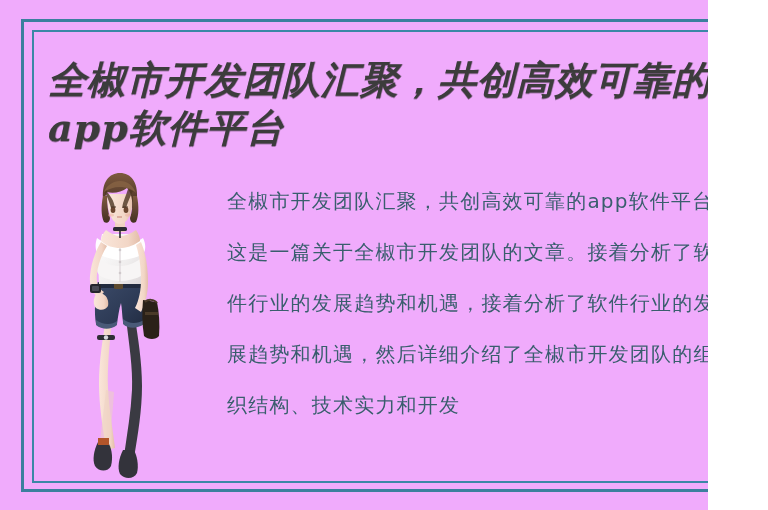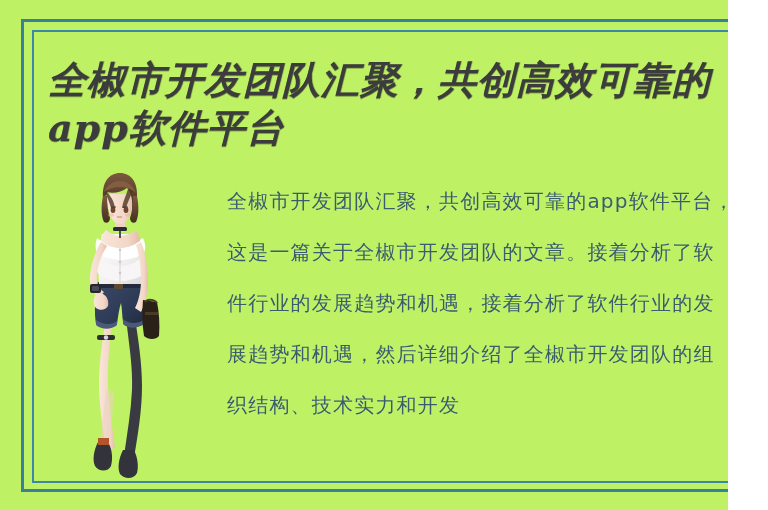--- a/index.html
+++ b/index.html
@@ -10,23 +10,22 @@
     width: 768px;
     height: 510px;
     overflow: hidden;
     font-family: "Liberation Sans", sans-serif;
   }
 
   #stage {
     position: relative;
     width: 708px;
     height: 510px;
-    background: #bef264;
+    background: #f0abfc;
     overflow: hidden;
-    padding-left: 20px;
   }
 
   
   .frame-outer {
     position: absolute;
     left: 21px;
     top: 19px;
     width: 727px;
     height: 473px;
     border: 3px solid #3b7f9e;

